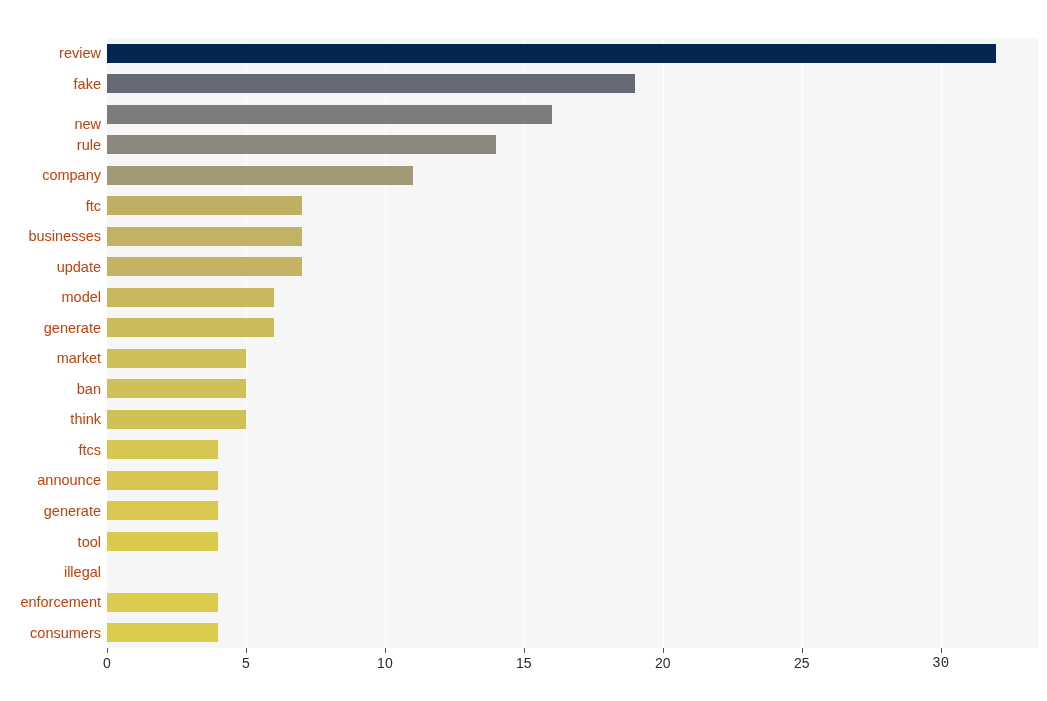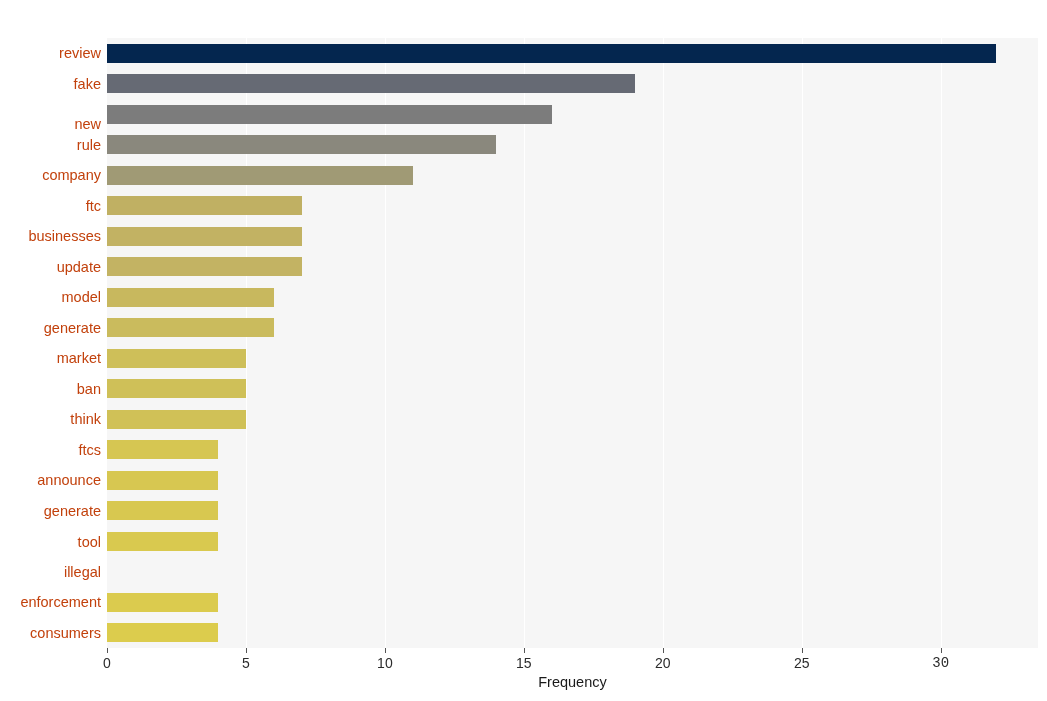--- a/index.html
+++ b/index.html
@@ -243,15 +243,14 @@
       <div class="x-tick-mark" style="left: 416.866px;"></div>
       <div class="x-tick-label" style="left: 416.866px;">15</div>
       <div class="x-tick-mark" style="left: 555.821px;"></div>
       <div class="x-tick-label" style="left: 555.821px;">20</div>
       <div class="x-tick-mark" style="left: 694.776px;"></div>
       <div class="x-tick-label" style="left: 694.776px;">25</div>
       <div class="x-tick-mark" style="left: 833.731px;"></div>
       <div class="x-tick-label" style="left: 833.731px; font-family: Liberation Mono, monospace;">30</div>
     </div>
 
-  <div id="x-axis-title">Frequency</div>
 
 </div>
 
 </body></html>

